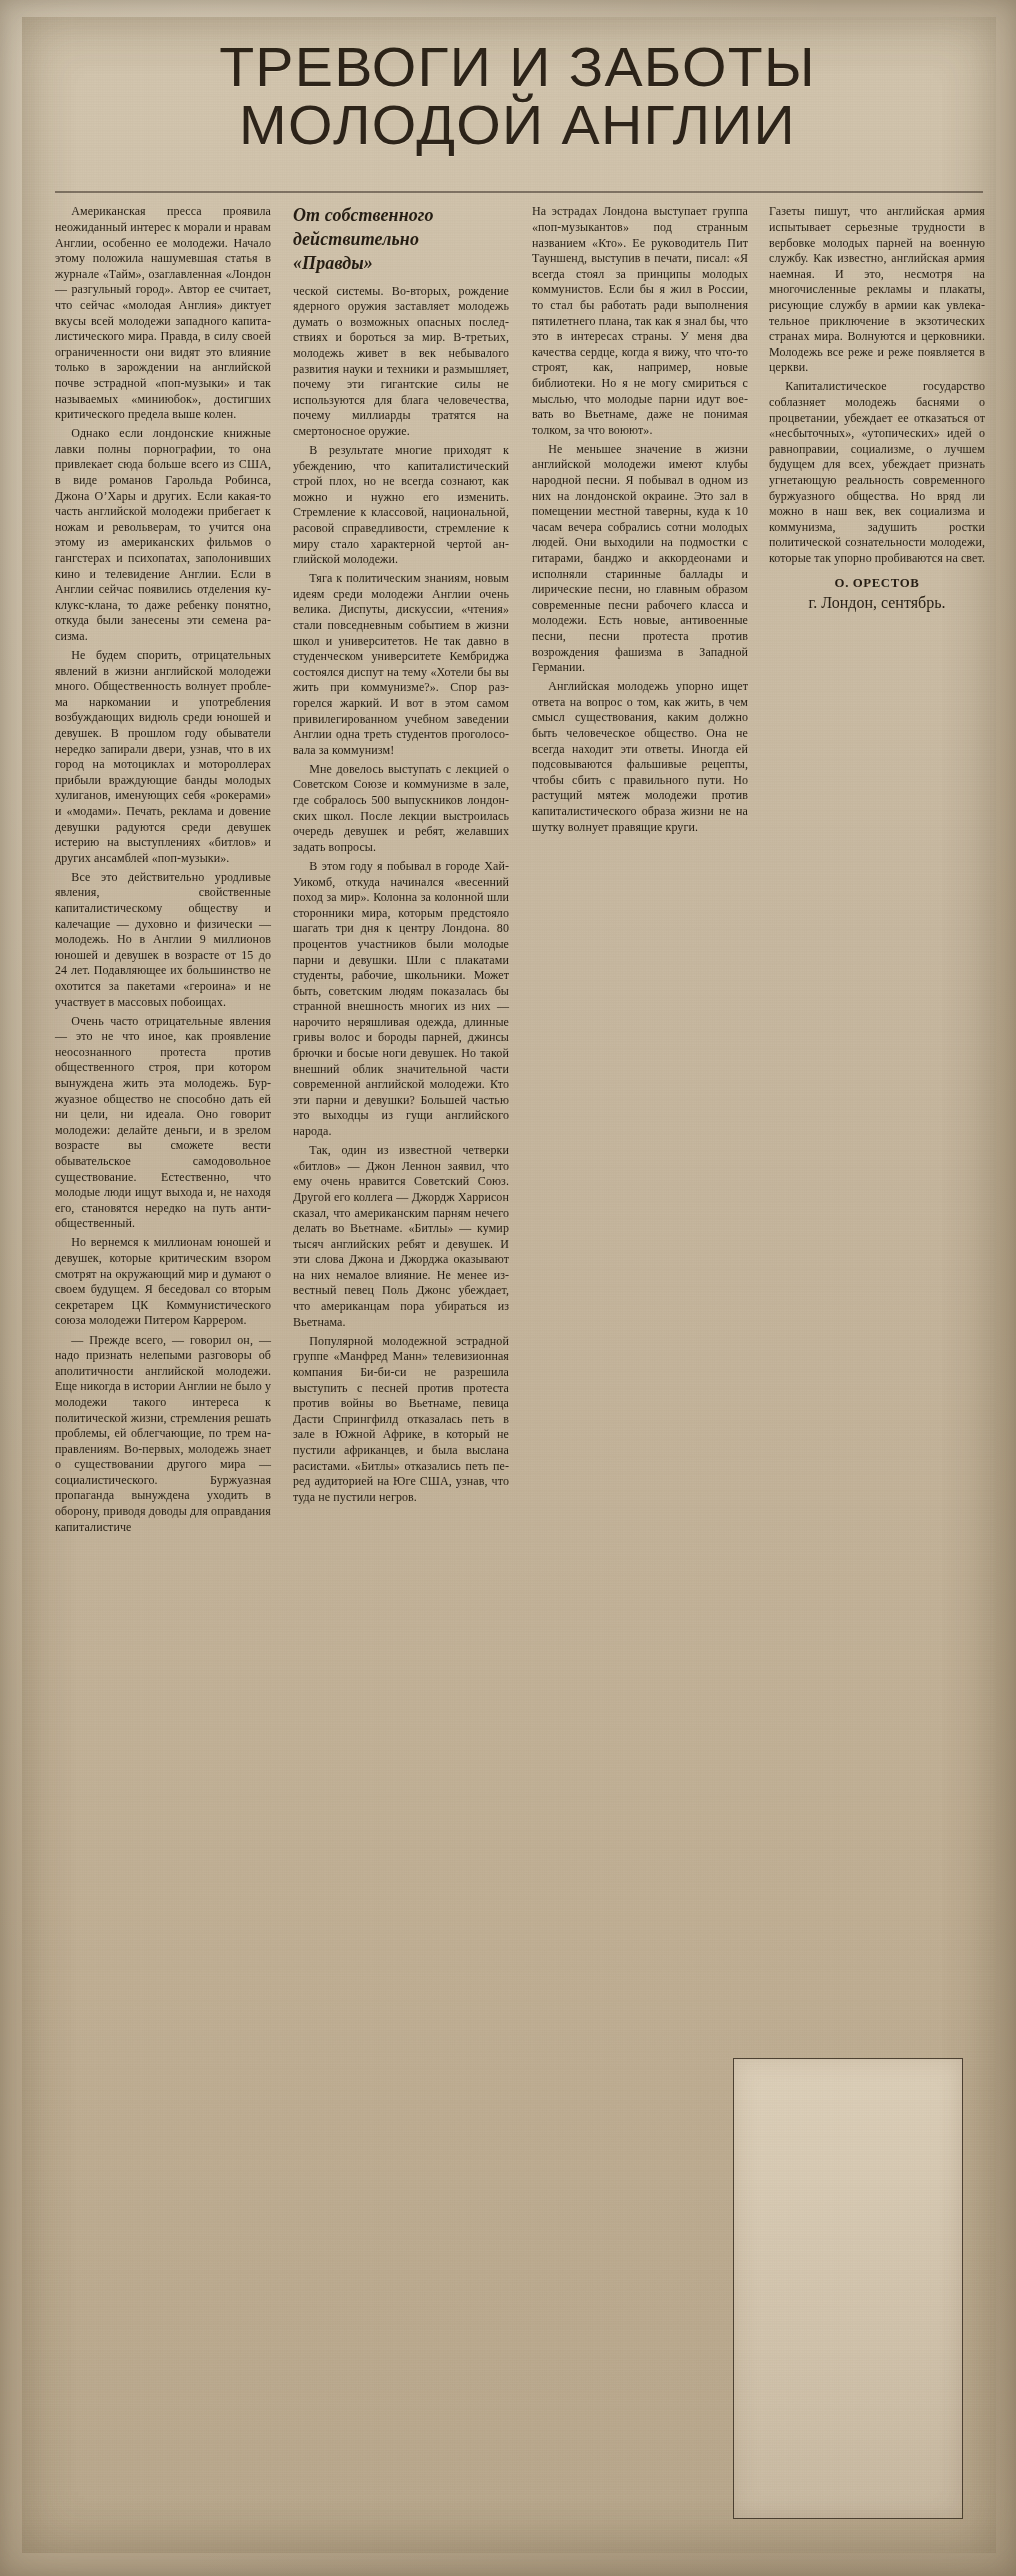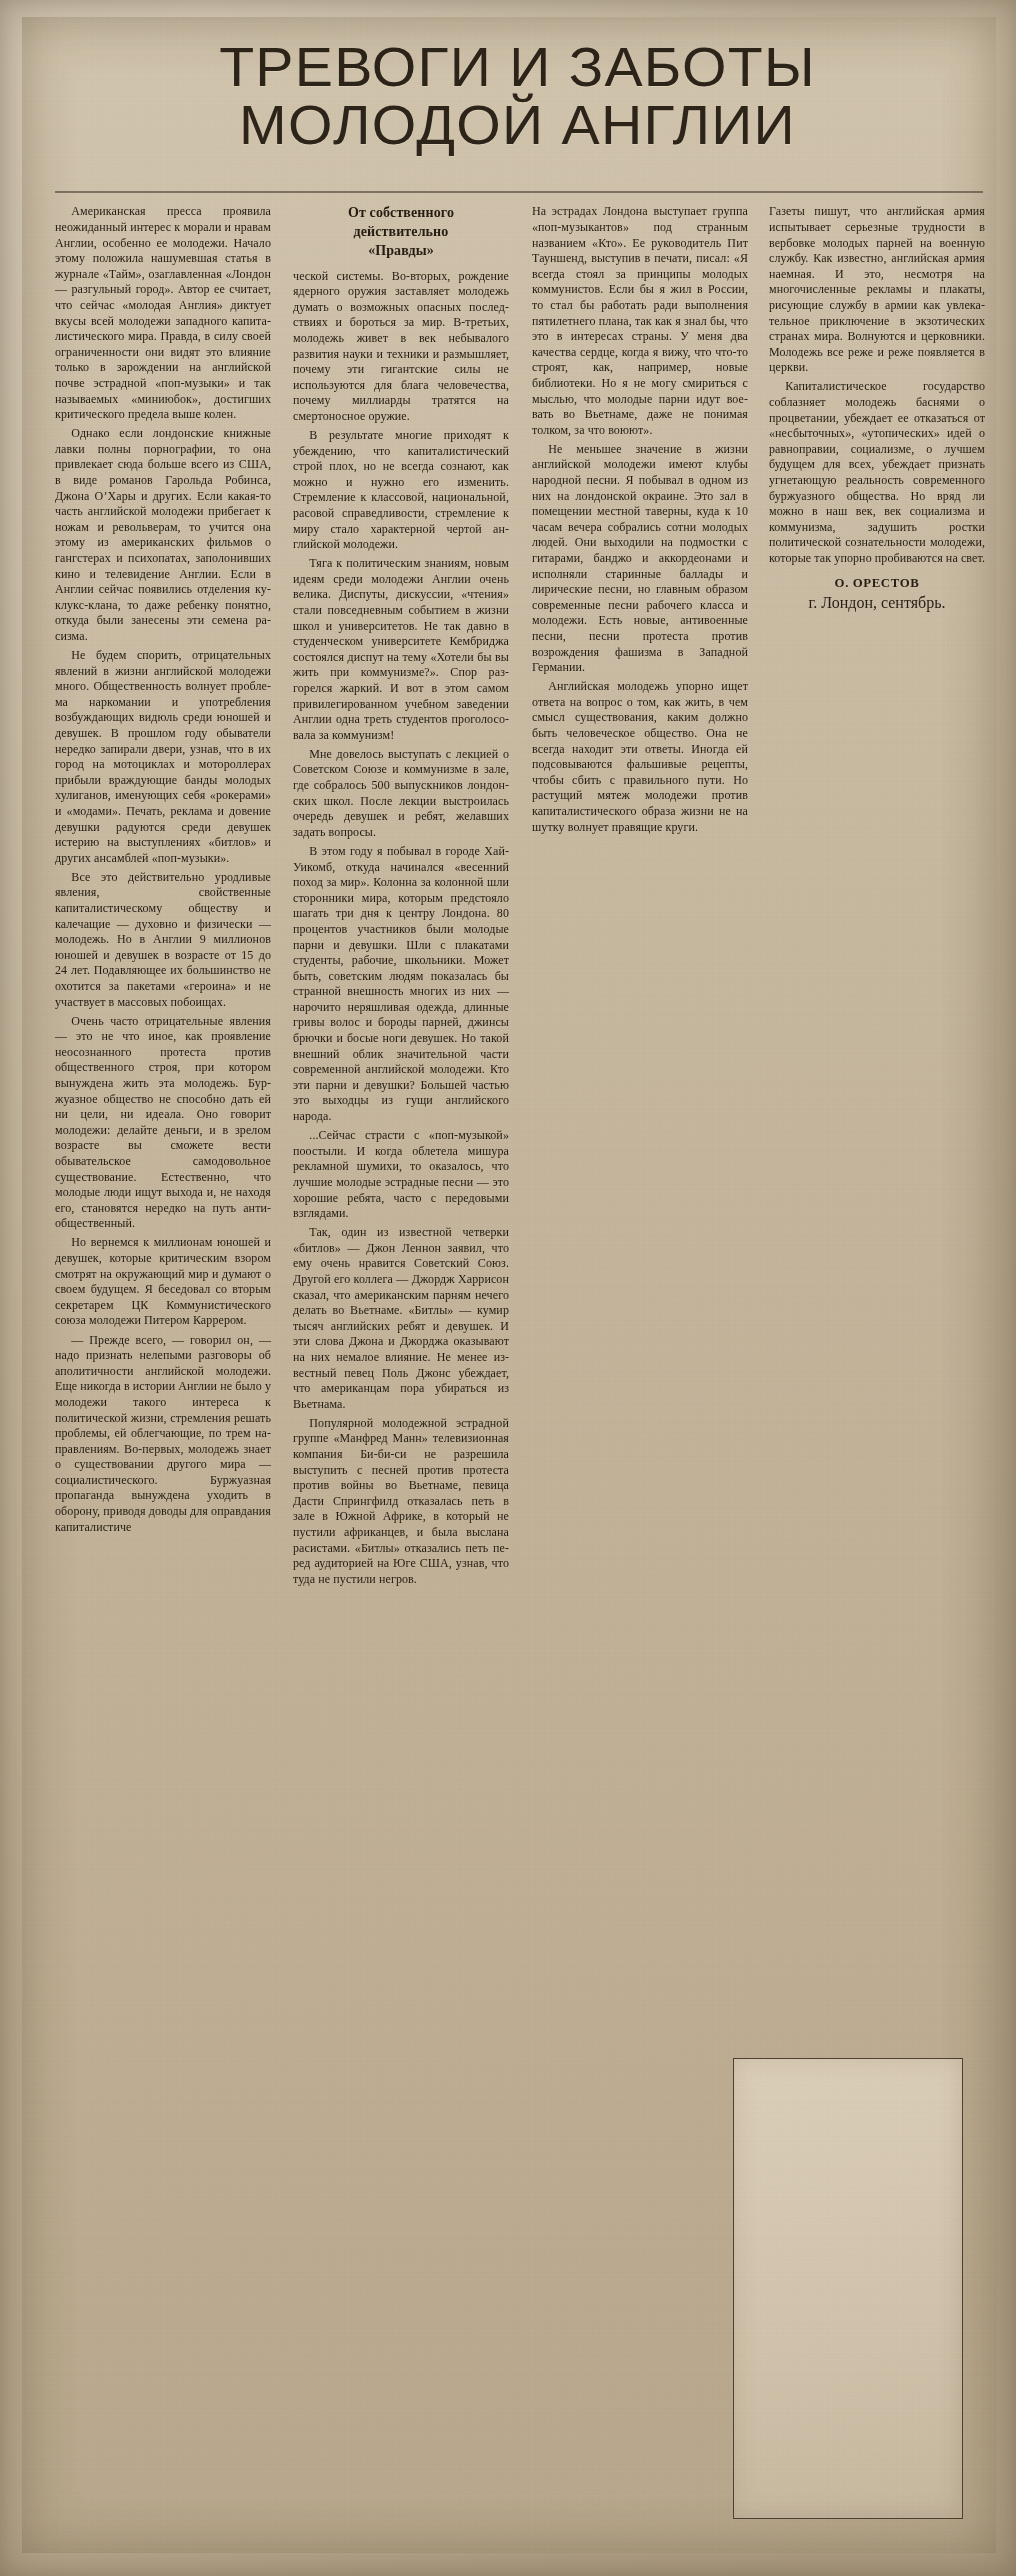--- a/index.html
+++ b/index.html
@@ -103,23 +103,23 @@
     margin: 0 0 3.5px 0;
     text-indent: 16.3px;
   }
   .col p.noind { text-indent: 0; }
   #col1 { left: 0px;   }
   #col2 { left: 238px; }
   #col3 { left: 477px; }
   #col4 { left: 714px; }
 
   .byline-block {
-    text-align: center;
     font-weight: bold;
-    font-size: 14px;
+    font-style: italic;
+    font-size: 18px;
     line-height: 1.25;
     margin: 0 0 9.3px 0;
     color: #231b11;
   }
   .byline-block div { margin-bottom: 1.2px; }
 
   .signature {
     margin-top: 8.1px;
     text-align: center;
     font-weight: bold;
@@ -187,21 +187,20 @@
         <div class="byline-block">
           <div>От собственного</div>
           <div>действительно</div>
           <div>«Правды»</div>
         </div>
         <p class="noind">ческой системы. Во-вторых, рождение ядерного оружия за­ставляет молодежь думать о возможных опасных послед­ствиях и бороться за мир. В-третьих, молодежь живет в век небывалого развития нау­ки и техники и размышляет, почему эти гигантские силы не используются для блага че­ловечества, почему миллиарды тратятся на смертоносное ору­жие.</p>
         <p>В результате многие при­ходят к убеждению, что капиталистический строй плох, но не всегда сознают, как можно и нужно его изменить. Стремление к классовой, на­циональной, расовой справед­ливости, стремление к миру стало характерной чертой ан­глийской молодежи.</p>
         <p>Тяга к политическим знани­ям, новым идеям среди моло­дежи Англии очень велика. Диспуты, дискуссии, «чте­ния» стали повседневным со­бытием в жизни школ и уни­верситетов. Не так давно в студенческом университете Кембриджа состоялся диспут на тему «Хотели бы вы жить при коммунизме?». Спор раз­горелся жаркий. И вот в этом самом привилегированном учебном заведении Англии од­на треть студентов проголосо­вала за коммунизм!</p>
         <p>Мне довелось выступать с лекцией о Советском Союзе и коммунизме в зале, где собра­лось 500 выпускников лондон­ских школ. После лекции вы­строилась очередь девушек и ребят, желавших задать во­просы.</p>
         <p>В этом году я побывал в го­роде Хай-Уикомб, откуда на­чинался «весенний поход за мир». Колонна за колонной шли сторонники мира, кото­рым предстояло шагать три дня к центру Лондона. 80 про­центов участников были моло­дые парни и девушки. Шли с плакатами студенты, ра­бочие, школьники. Может быть, советским людям пока­залась бы странной внеш­ность многих из них — наро­чито неряшливая одежда, длинные гривы волос и боро­ды парней, джинсы брючки и бо­сые ноги девушек. Но такой внешний облик значительной части современной английской молодежи. Кто эти парни и де­вушки? Большей частью это выходцы из гущи английского народа.</p>
-        <p>...Сейчас страсти с «поп-му­зыкой» поостыли. И когда об­летела мишура рекламной шу­михи, то оказалось, что луч­шие молодые эстрадные пес­ни — это хорошие ребята, часто с передовыми взгляда­ми.</p>
         <p>Так, один из известной чет­верки «битлов» — Джон Лен­нон заявил, что ему очень нра­вится Советский Союз. Дру­гой его коллега — Джордж Хар­рисон сказал, что американ­ским парням нечего делать во Вьетнаме. «Битлы» — кумир тысяч английских ребят и де­вушек. И эти слова Джона и Джорджа оказывают на них немалое влияние. Не менее из­вестный певец Поль Джонс убеждает, что американцам по­ра убираться из Вьетнама.</p>
         <p>Популярной молодежной эстрадной группе «Манфред Манн» телевизионная компа­ния Би-би-си не разрешила выступить с песней против про­теста против войны во Вьетнаме, певица Дасти Спрингфилд отказалась петь в зале в Южной Африке, в ко­торый не пустили африканцев, и была выслана расистами. «Битлы» отказались петь пе­ред аудиторией на Юге США, узнав, что туда не пустили негров.</p>
       </div>
 
       <div class="col" id="col3">
         <p class="noind">На эстрадах Лондона высту­пает группа «поп-музыкантов» под странным названием «Кто». Ее руководитель Пит Тауншенд, выступив в печати, писал: «Я всегда стоял за принципы молодых коммуни­стов. Если бы я жил в России, то стал бы работать ради вы­полнения пятилетнего плана, так как я знал бы, что это в интересах страны. У меня два качества сердце, когда я вижу, что что-то строят, как, напри­мер, новые библиотеки. Но я не могу смириться с мыслью, что молодые парни идут вое­вать во Вьетнаме, даже не по­нимая толком, за что воюют».</p>
         <p>Не меньшее значение в жиз­ни английской молодежи име­ют клубы народной песни. Я побывал в одном из них на лондонской окраине. Это зал в помещении местной таверны, куда к 10 часам вечера собра­лись сотни молодых людей. Они выходили на подмостки с гитарами, банджо и аккордео­нами и исполняли старинные баллады и лирические песни, но главным образом современ­ные песни рабочего класса и молодежи. Есть новые, антиво­енные песни, песни протеста против возрождения фашизма в Западной Германии.</p>
         <p>Английская молодежь упор­но ищет ответа на вопрос о том, как жить, в чем смысл существования, каким должно быть человеческое общество. Она не всегда находит эти от­веты. Иногда ей подсовывают­ся фальшивые рецепты, чтобы сбить с правильного пути. Но растущий мятеж молодежи против капиталистического об­раза жизни не на шутку вол­нует правящие круги.</p>
       </div>
 

